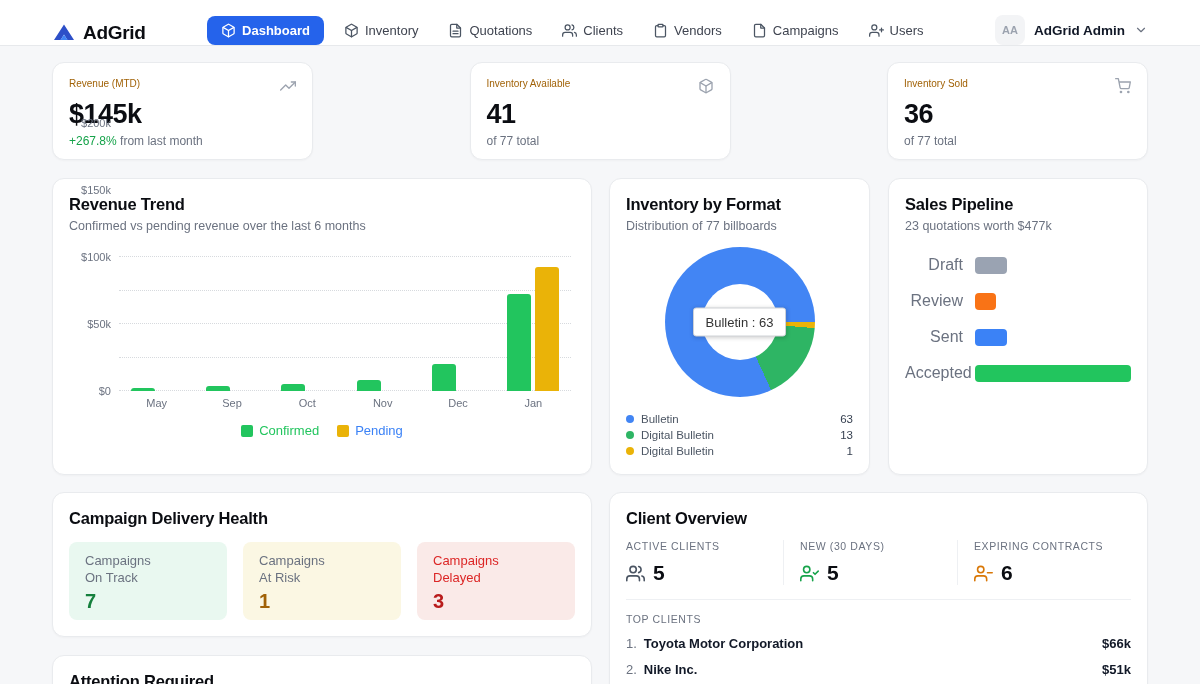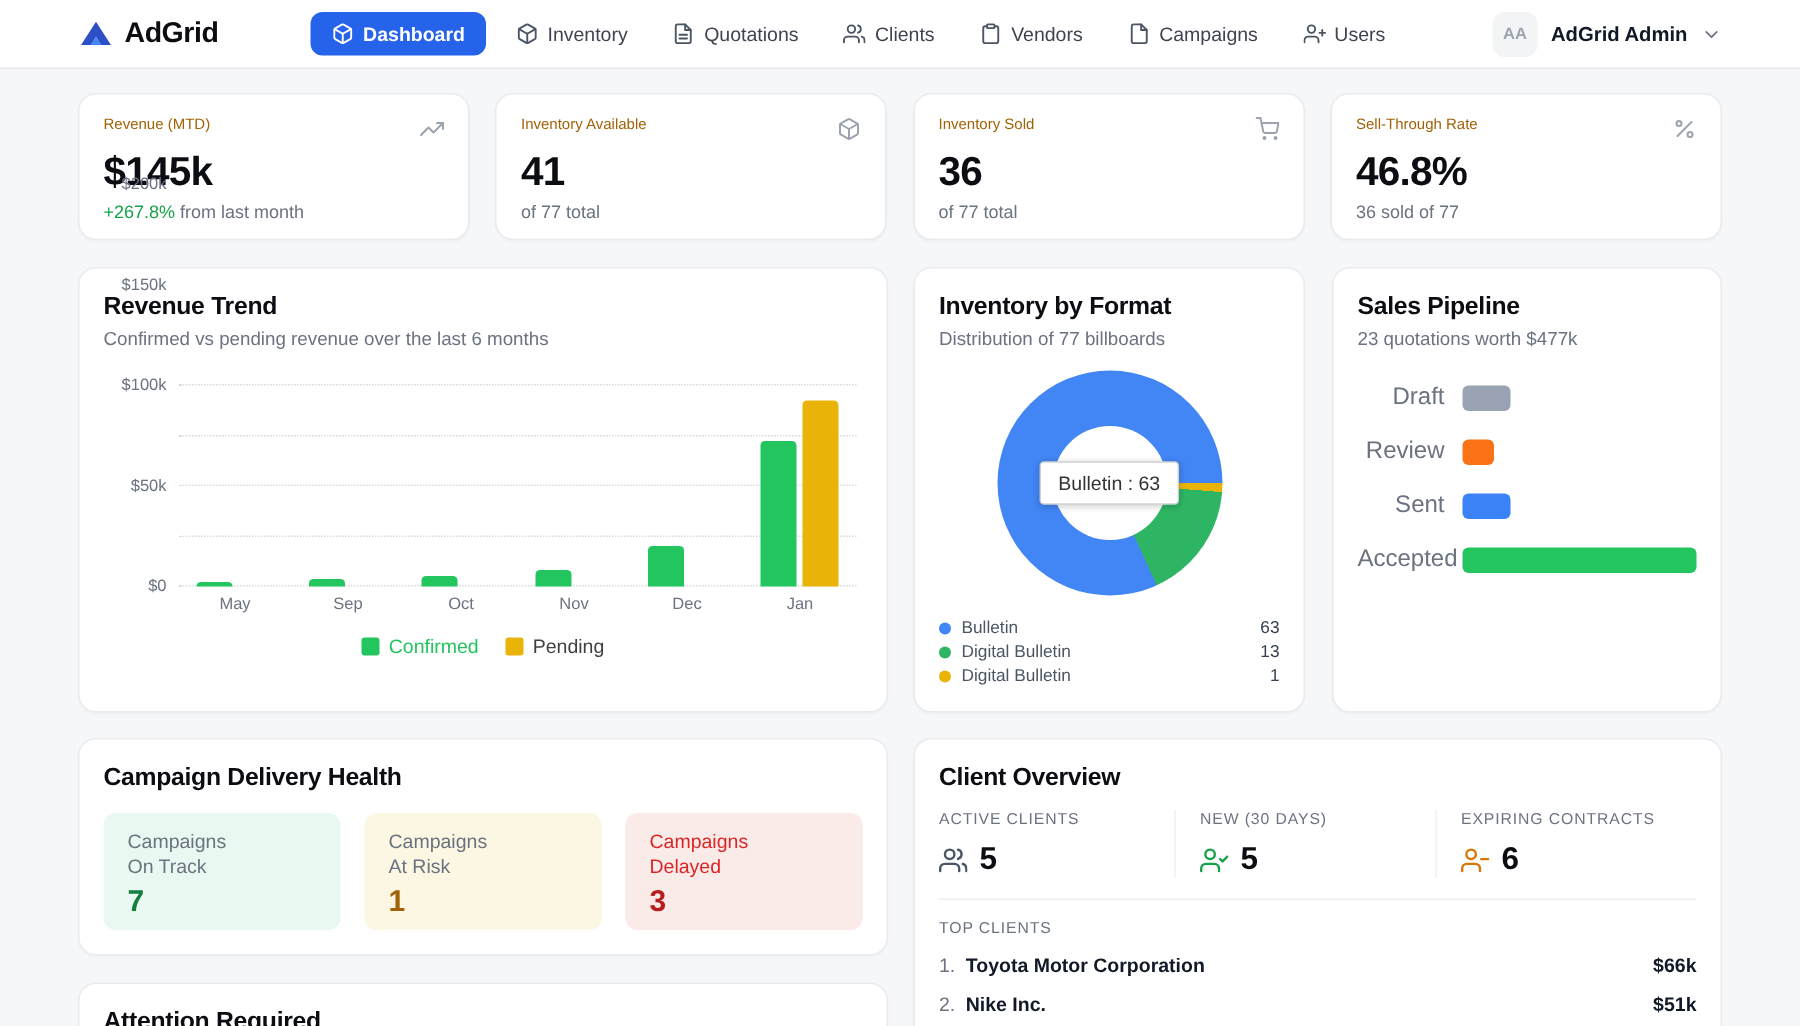--- a/index.html
+++ b/index.html
@@ -2,21 +2,21 @@
 <html><head>
 <meta charset="utf-8">
 <style>
   * { margin:0; padding:0; box-sizing:border-box; }
   html,body { width:1200px; height:684px; overflow:hidden; }
   body { font-family:"Liberation Sans", sans-serif; background:#f6f7f9; color:#111827; }
   #app { position:relative; width:1200px; height:684px; }
 
   
   .topbar { position:absolute; top:0; left:0; width:1200px; height:46px; background:#fff;
-            border-bottom:1px solid #e7e9ec; display:flex; align-items:center; padding:0 52px; z-index:5; }
+            border-bottom:1px solid #e7e9ec; display:flex; align-items:flex-end; padding:0 52px; z-index:5; }
   .brand { display:flex; align-items:center; gap:7px; }
   .brand-logo { width:24px; height:24px; }
   .brand-name { font-size:19px; font-weight:bold; color:#0b0d12; letter-spacing:-0.3px; }
   .nav { display:flex; align-items:center; gap:10px; margin:0 auto; }
   .nav-item { display:flex; align-items:center; gap:6px; padding:6px 10px; border-radius:8px;
               font-size:13px; color:#3f4450; cursor:pointer; white-space:nowrap; }
   .nav-item .nicon { width:15px; height:15px; color:#4b5563; display:inline-flex; }
   .nav-item.active { background:#2563eb; color:#fff; padding:7px 14px; font-weight:bold; }
   .nav-item.active .nicon { color:#fff; }
   .userbox { display:flex; align-items:center; gap:9px; cursor:pointer; }
@@ -236,34 +236,20 @@
             <svg viewBox="0 0 24 24" fill="none" stroke="currentColor" stroke-width="2" stroke-linecap="round" stroke-linejoin="round">
               <circle cx="9" cy="21" r="1"></circle>
               <circle cx="20" cy="21" r="1"></circle>
               <path d="M1 1h4l2.68 13.39a2 2 0 0 0 2 1.61h9.72a2 2 0 0 0 2-1.61L23 6H6"></path>
             </svg>
           </span>
         </div>
         <div class="kpi-value">36</div>
         <div class="kpi-sub">of 77 total</div>
       </div>
-      <div class="kpi-card">
-        <div class="kpi-top">
-          <span class="kpi-label">Sell-Through Rate</span>
-          <span class="kpi-icon">
-            <svg viewBox="0 0 24 24" fill="none" stroke="currentColor" stroke-width="2" stroke-linecap="round" stroke-linejoin="round">
-              <line x1="19" y1="5" x2="5" y2="19"></line>
-              <circle cx="6.5" cy="6.5" r="2.5"></circle>
-              <circle cx="17.5" cy="17.5" r="2.5"></circle>
-            </svg>
-          </span>
-        </div>
-        <div class="kpi-value">46.8%</div>
-        <div class="kpi-sub">36 sold of 77</div>
-      </div>
     </div>
 
   <section class="card" id="card-revenue">
     <div class="sec-title">Revenue Trend</div>
     <div class="sec-sub">Confirmed vs pending revenue over the last 6 months</div>
     <div class="rev-plot-wrap" id="rev-plot">
         <div class="gridline" style="bottom: 0px;">
           <span class="ytick" style="bottom: -6px;">$0</span>
         </div>
         <div class="gridline" style="bottom: 33.5px;">
@@ -311,21 +297,21 @@
         <div class="xlabel" style="left: 301.333px; width: 75.3333px;">Dec</div>
         <div class="xlabel" style="left: 376.667px; width: 75.3333px;">Jan</div>
       </div>
     <div class="rev-legend" id="rev-legend">
         <div class="legend-item">
           <span class="legend-swatch" style="background: rgb(34, 197, 94);"></span>
           <span style="color: rgb(34, 197, 94);">Confirmed</span>
         </div>
         <div class="legend-item">
           <span class="legend-swatch" style="background: rgb(234, 179, 8);"></span>
-          <span style="color: #404040;">Pending</span>
+          <span style="color: #3b82f6;">Pending</span>
         </div>
       </div>
   </section>
 
   <section class="card" id="card-donut">
     <div class="sec-title">Inventory by Format</div>
     <div class="sec-sub">Distribution of 77 billboards</div>
     <div class="donut-wrap">
       <div class="donut" id="donut" style="background: conic-gradient(from 90deg, rgb(234, 179, 8) 0deg, rgb(234, 179, 8) 4.67532deg, rgb(46, 181, 100) 4.67532deg, rgb(46, 181, 100) 65.4545deg, rgb(66, 133, 244) 65.4545deg, rgb(66, 133, 244) 360deg);"></div>
       <div class="donut-hole"></div>

